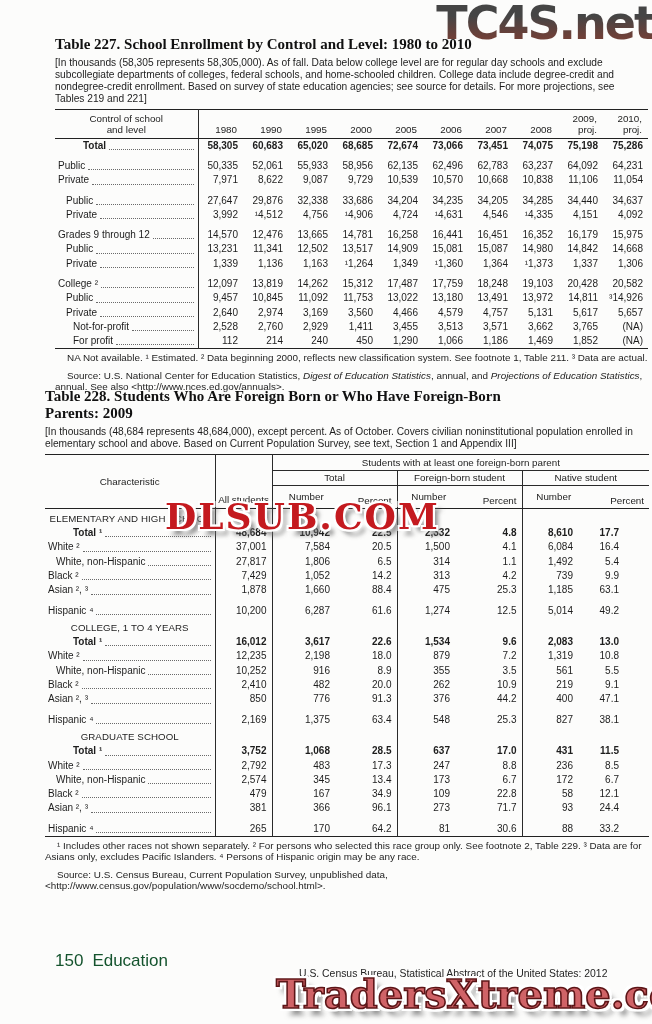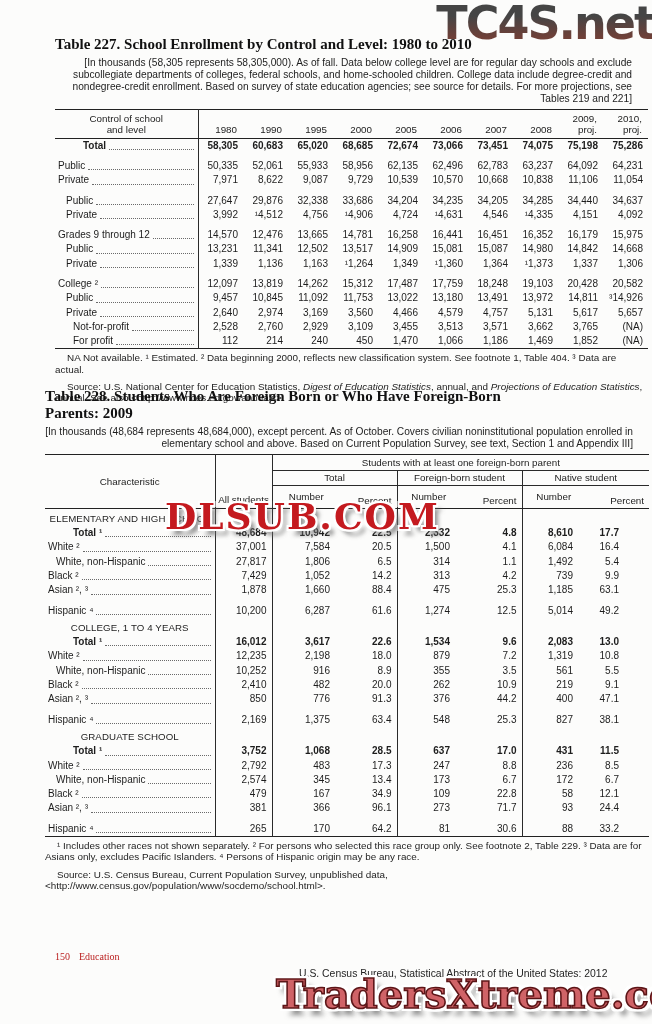--- a/index.html
+++ b/index.html
@@ -5,21 +5,21 @@
   html,body{margin:0;padding:0;background:#e8e8e8;}
   .page{position:relative;width:652px;height:1024px;background:#fcfcfb;overflow:hidden;
         font-family:"Liberation Sans", sans-serif;color:#1d1d1d;}
   .pre{white-space:pre-line;}
 
   
   .t227{position:absolute;left:55px;top:36px;width:593px;}
   .t228{position:absolute;left:45px;top:388px;width:604px;}
   h1.tbl-title{font-family:"Liberation Serif", serif;font-weight:bold;font-size:15px;
                line-height:17px;margin:0 0 4px 0;color:#111;}
-  p.headnote{font-size:10.2px;line-height:11.9px;margin:0 16px 4px 0;text-align:right;}
+  p.headnote{font-size:10.2px;line-height:11.9px;margin:0 16px 4px 0;}
 
   
   table.dtable{border-collapse:collapse;table-layout:fixed;width:100%;
                border-top:1.4px solid #222;border-bottom:1.4px solid #222;font-size:10px;}
   .dtable th{font-weight:normal;font-size:9.8px;}
   .dtable thead th{border-bottom:1.2px solid #222;}
   .br{border-right:1px solid #2a2a2a;}
   .dtable td{line-height:12.3px;vertical-align:bottom;}
   .dtable .num{text-align:right;padding-right:5px;}
   tr.bold td{font-weight:bold;}
@@ -51,21 +51,21 @@
   .t228 td.v3{text-align:right;padding-right:10px;}
   .t228 td.v4{text-align:right;padding-right:5px;}
   .t228 td.v5{text-align:right;padding-right:12px;}
   .t228 td.v6{text-align:right;padding-right:30px;}
 
   
   p.note{font-size:9.9px;line-height:11.3px;margin:3px 0 0 0;text-indent:12px;}
   p.note.src{margin-top:6px;}
 
   
-  .footer-left{position:absolute;left:55px;top:951px;font-size:10px;color:#b91c1c;font-family:Liberation Serif, serif;}
+  .footer-left{position:absolute;left:55px;top:951px;font-size:17px;color:#14532d;}
   .footer-left .sp{display:inline-block;width:9px;}
   .footer-right{position:absolute;left:299px;top:968px;font-size:10.4px;color:#242424;}
 
   
   .wm{position:absolute;z-index:6;pointer-events:none;}
   .wm-top{right:-2px;top:0px;font-family:"DejaVu Sans", sans-serif;font-weight:bold;
           font-size:46px;letter-spacing:-2px;line-height:46px;
           background:linear-gradient(#454545 35%, #6e4038 80%, #7d463c 100%);
           -webkit-background-clip:text;background-clip:text;color:transparent;
           text-shadow:none;}
@@ -341,49 +341,49 @@
           <tr>
             <td class="lbl br ind-sub2">
               <span class="lblflex">
                 <span class="t">Not-for-profit</span>
                 <span class="leader"></span>
               </span>
             </td>
             <td class="num">2,528</td>
             <td class="num">2,760</td>
             <td class="num">2,929</td>
-            <td class="num">3,109</td>
+            <td class="num">1,411</td>
             <td class="num">3,455</td>
             <td class="num">3,513</td>
             <td class="num">3,571</td>
             <td class="num">3,662</td>
             <td class="num">3,765</td>
             <td class="num">(NA)</td>
           </tr>
           <tr>
             <td class="lbl br ind-sub2">
               <span class="lblflex">
                 <span class="t">For profit</span>
                 <span class="leader"></span>
               </span>
             </td>
             <td class="num">112</td>
             <td class="num">214</td>
             <td class="num">240</td>
             <td class="num">450</td>
-            <td class="num">1,470</td>
+            <td class="num">1,290</td>
             <td class="num">1,066</td>
             <td class="num">1,186</td>
             <td class="num">1,469</td>
             <td class="num">1,852</td>
             <td class="num">(NA)</td>
           </tr>
         </tbody>
     </table>
-    <p class="note">NA Not available. ¹ Estimated. ² Data beginning 2000, reflects new classification system. See footnote 1, Table 404. ³ Data are actual.</p>
+    <p class="note">NA Not available. ¹ Estimated. ² Data beginning 2000, reflects new classification system. See footnote 1, Table 211. ³ Data are actual.</p>
     <p class="note src"><span>Source: U.S. National Center for Education Statistics, </span><i>Digest of Education Statistics</i><span>, annual, and </span><i>Projections of Education Statistics</i><span>, annual. See also &lt;http://www.nces.ed.gov/annuals&gt;.</span></p>
   </section>
 
   <section class="t228">
     <h1 class="tbl-title pre">Table 228. Students Who Are Foreign Born or Who Have Foreign-Born
 Parents: 2009</h1>
     <p class="headnote">[In thousands (48,684 represents 48,684,000), except percent. As of October. Covers civilian noninstitutional population enrolled in elementary school and above. Based on Current Population Survey, see text, Section 1 and Appendix III]</p>
     <table class="dtable">
       <colgroup>
         <col style="width:170px">

